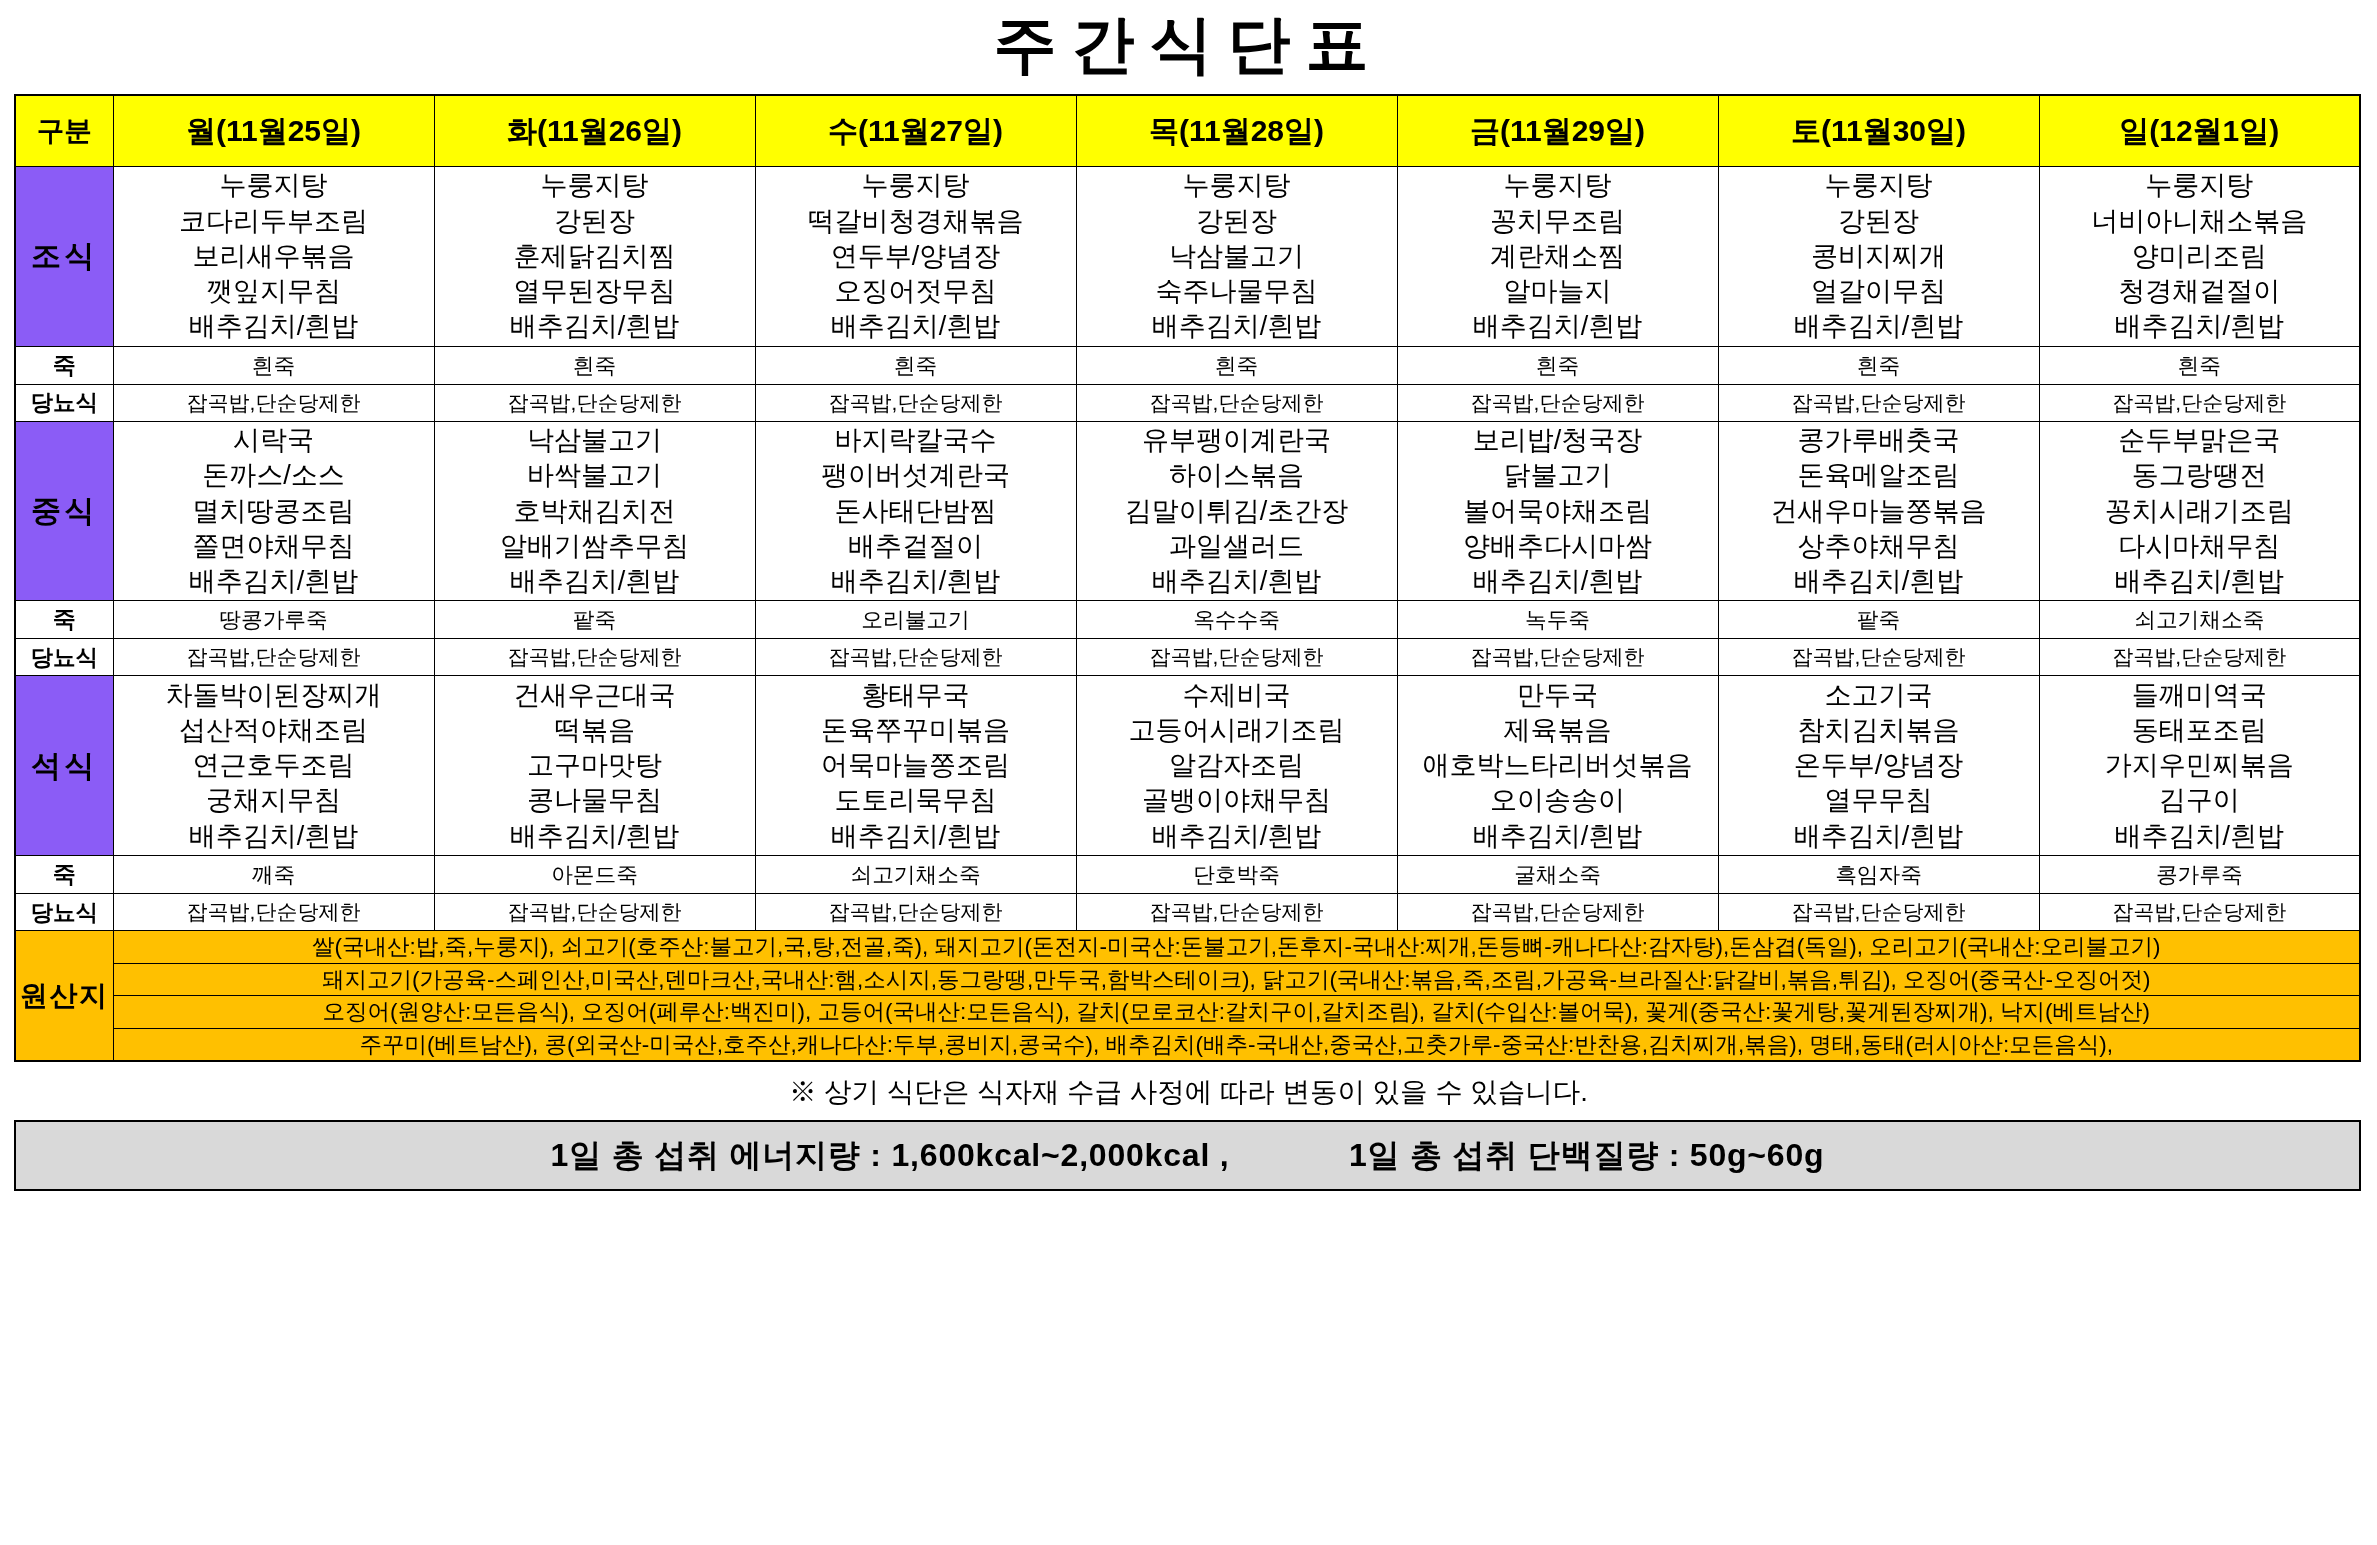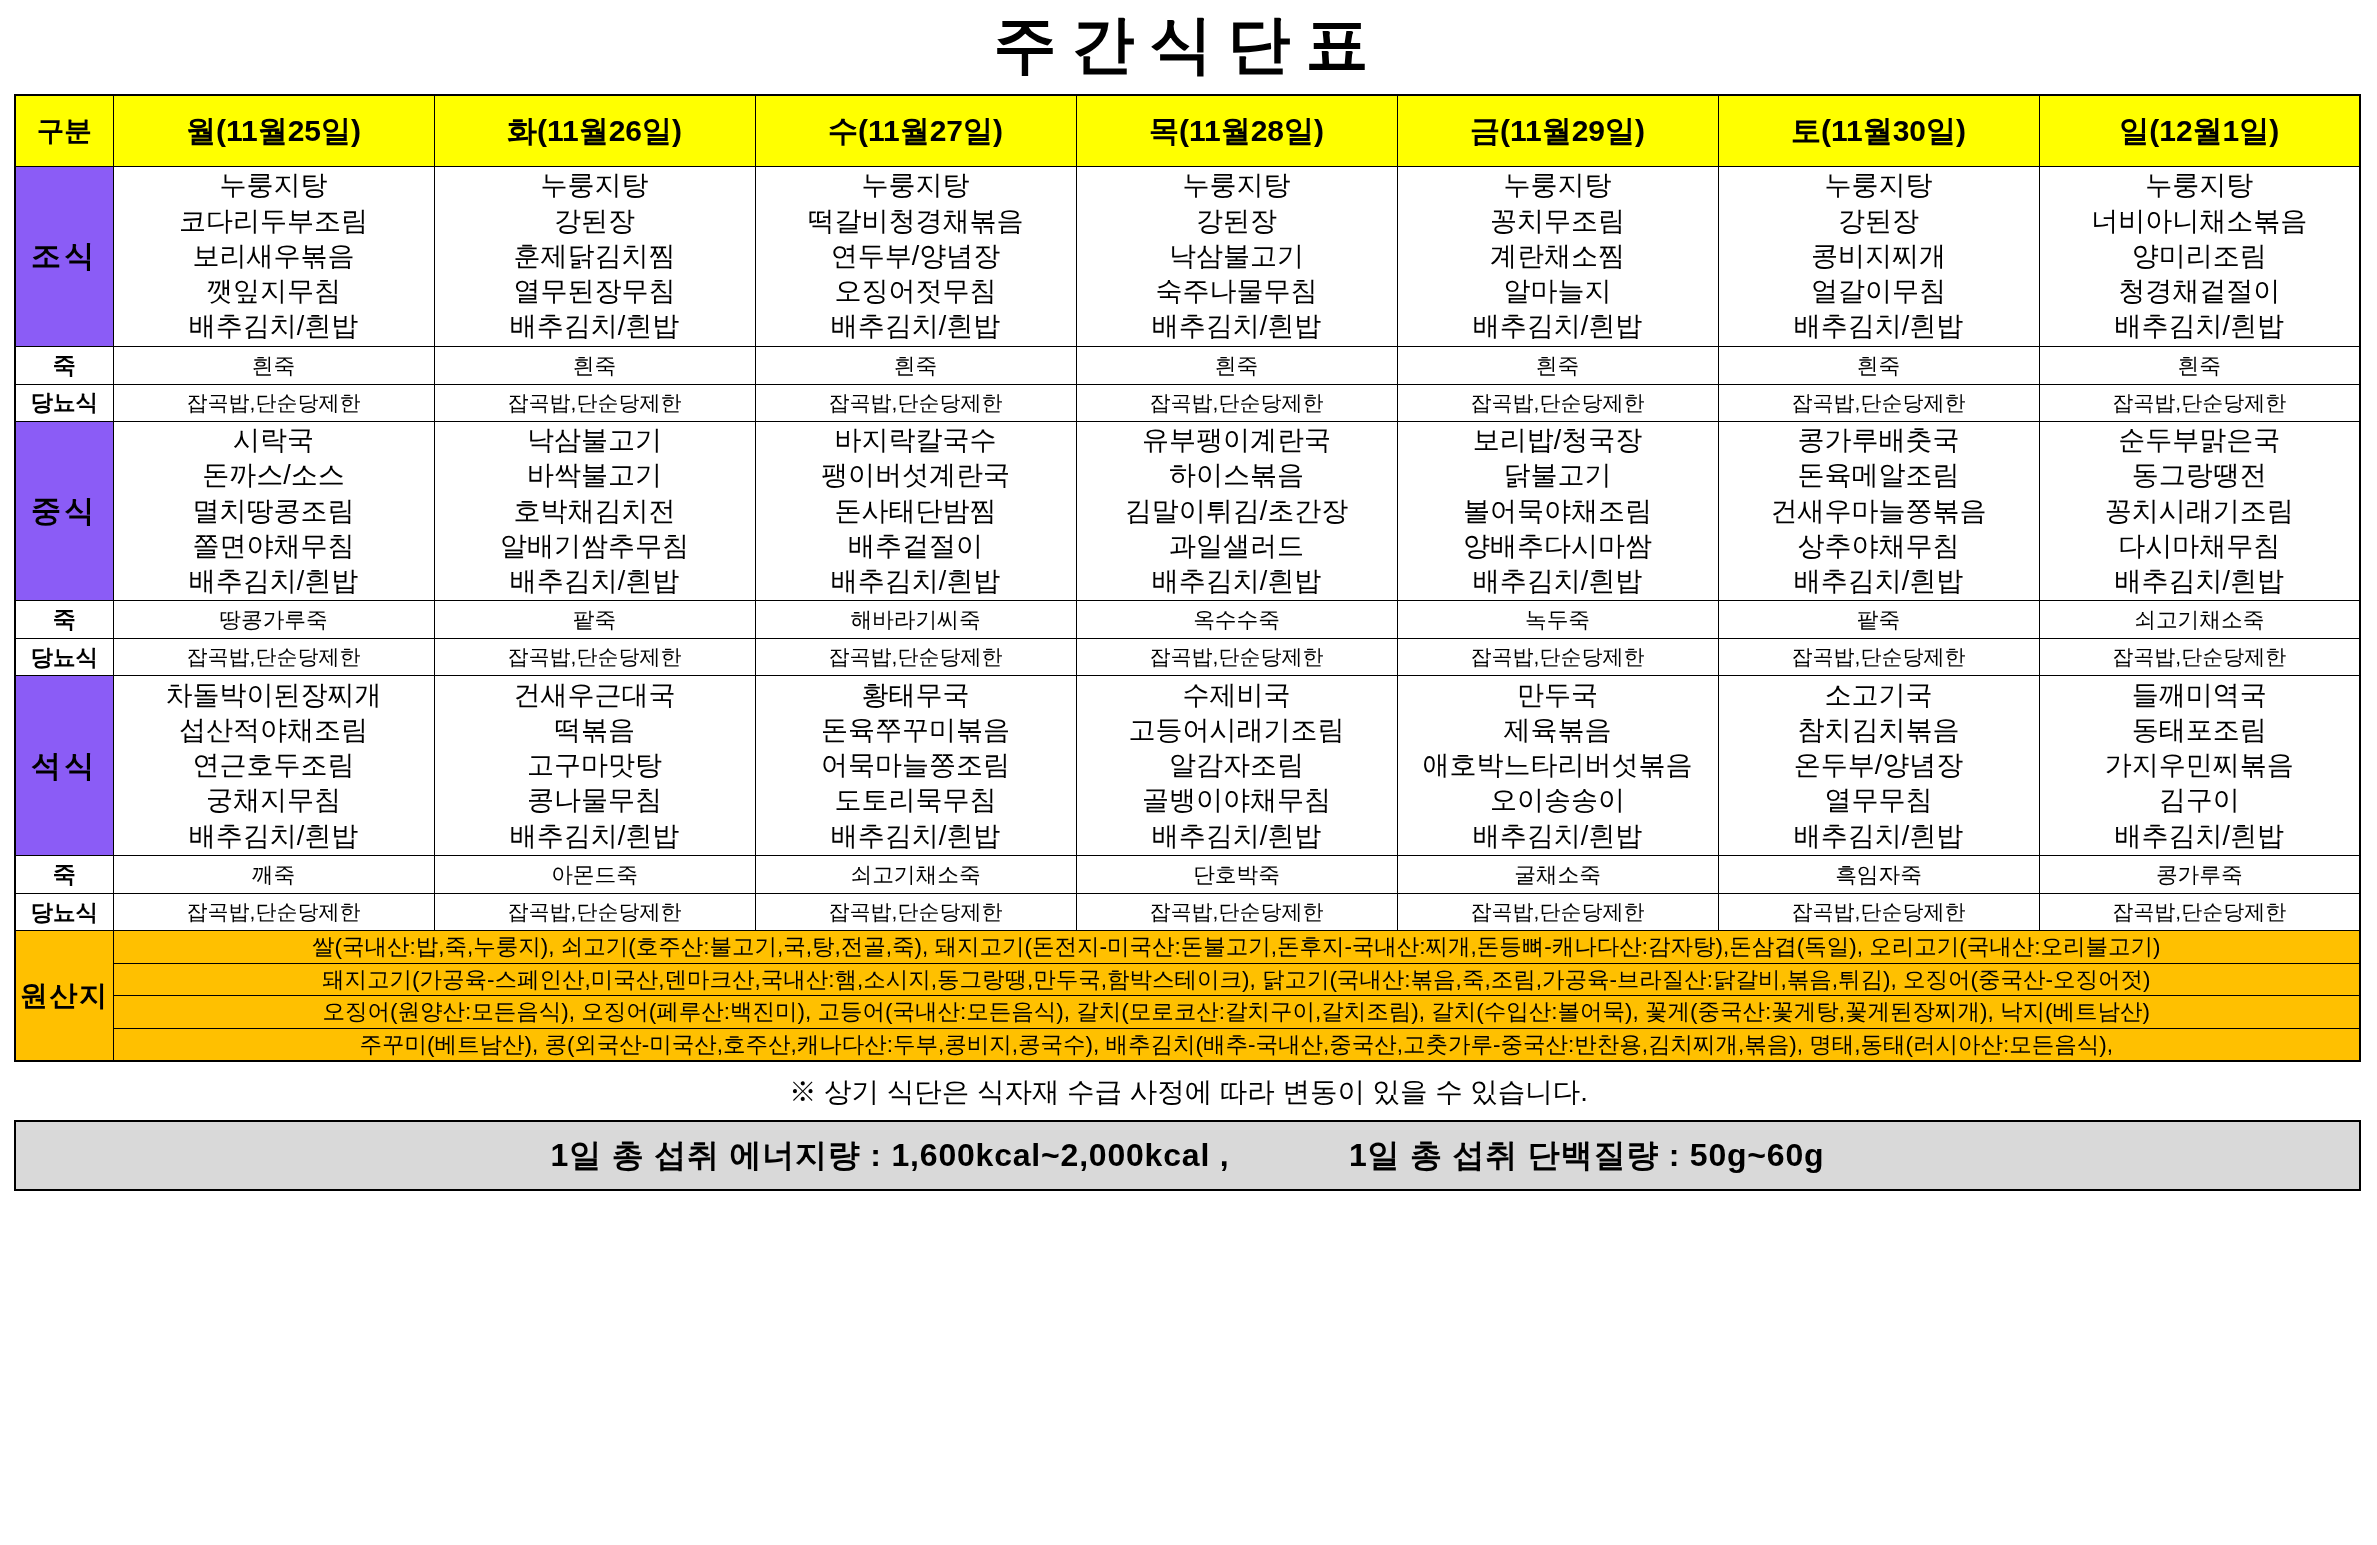--- a/index.html
+++ b/index.html
@@ -279,21 +279,21 @@
           <div>꽁치시래기조림</div>
           <div>다시마채무침</div>
           <div>배추김치/흰밥</div>
         </td>
       </tr>
 
       <tr>
         <td class="sub-label">죽</td>
         <td class="sub-cell">땅콩가루죽</td>
         <td class="sub-cell">팥죽</td>
-        <td class="sub-cell">해바라기씨죽</td>
+        <td class="sub-cell">오리불고기</td>
         <td class="sub-cell">옥수수죽</td>
         <td class="sub-cell">녹두죽</td>
         <td class="sub-cell">팥죽</td>
         <td class="sub-cell">쇠고기채소죽</td>
       </tr>
 
       <tr>
         <td class="diab-label">당뇨식</td>
         <td class="diab-cell">잡곡밥,단순당제한</td>
         <td class="diab-cell">잡곡밥,단순당제한</td>

